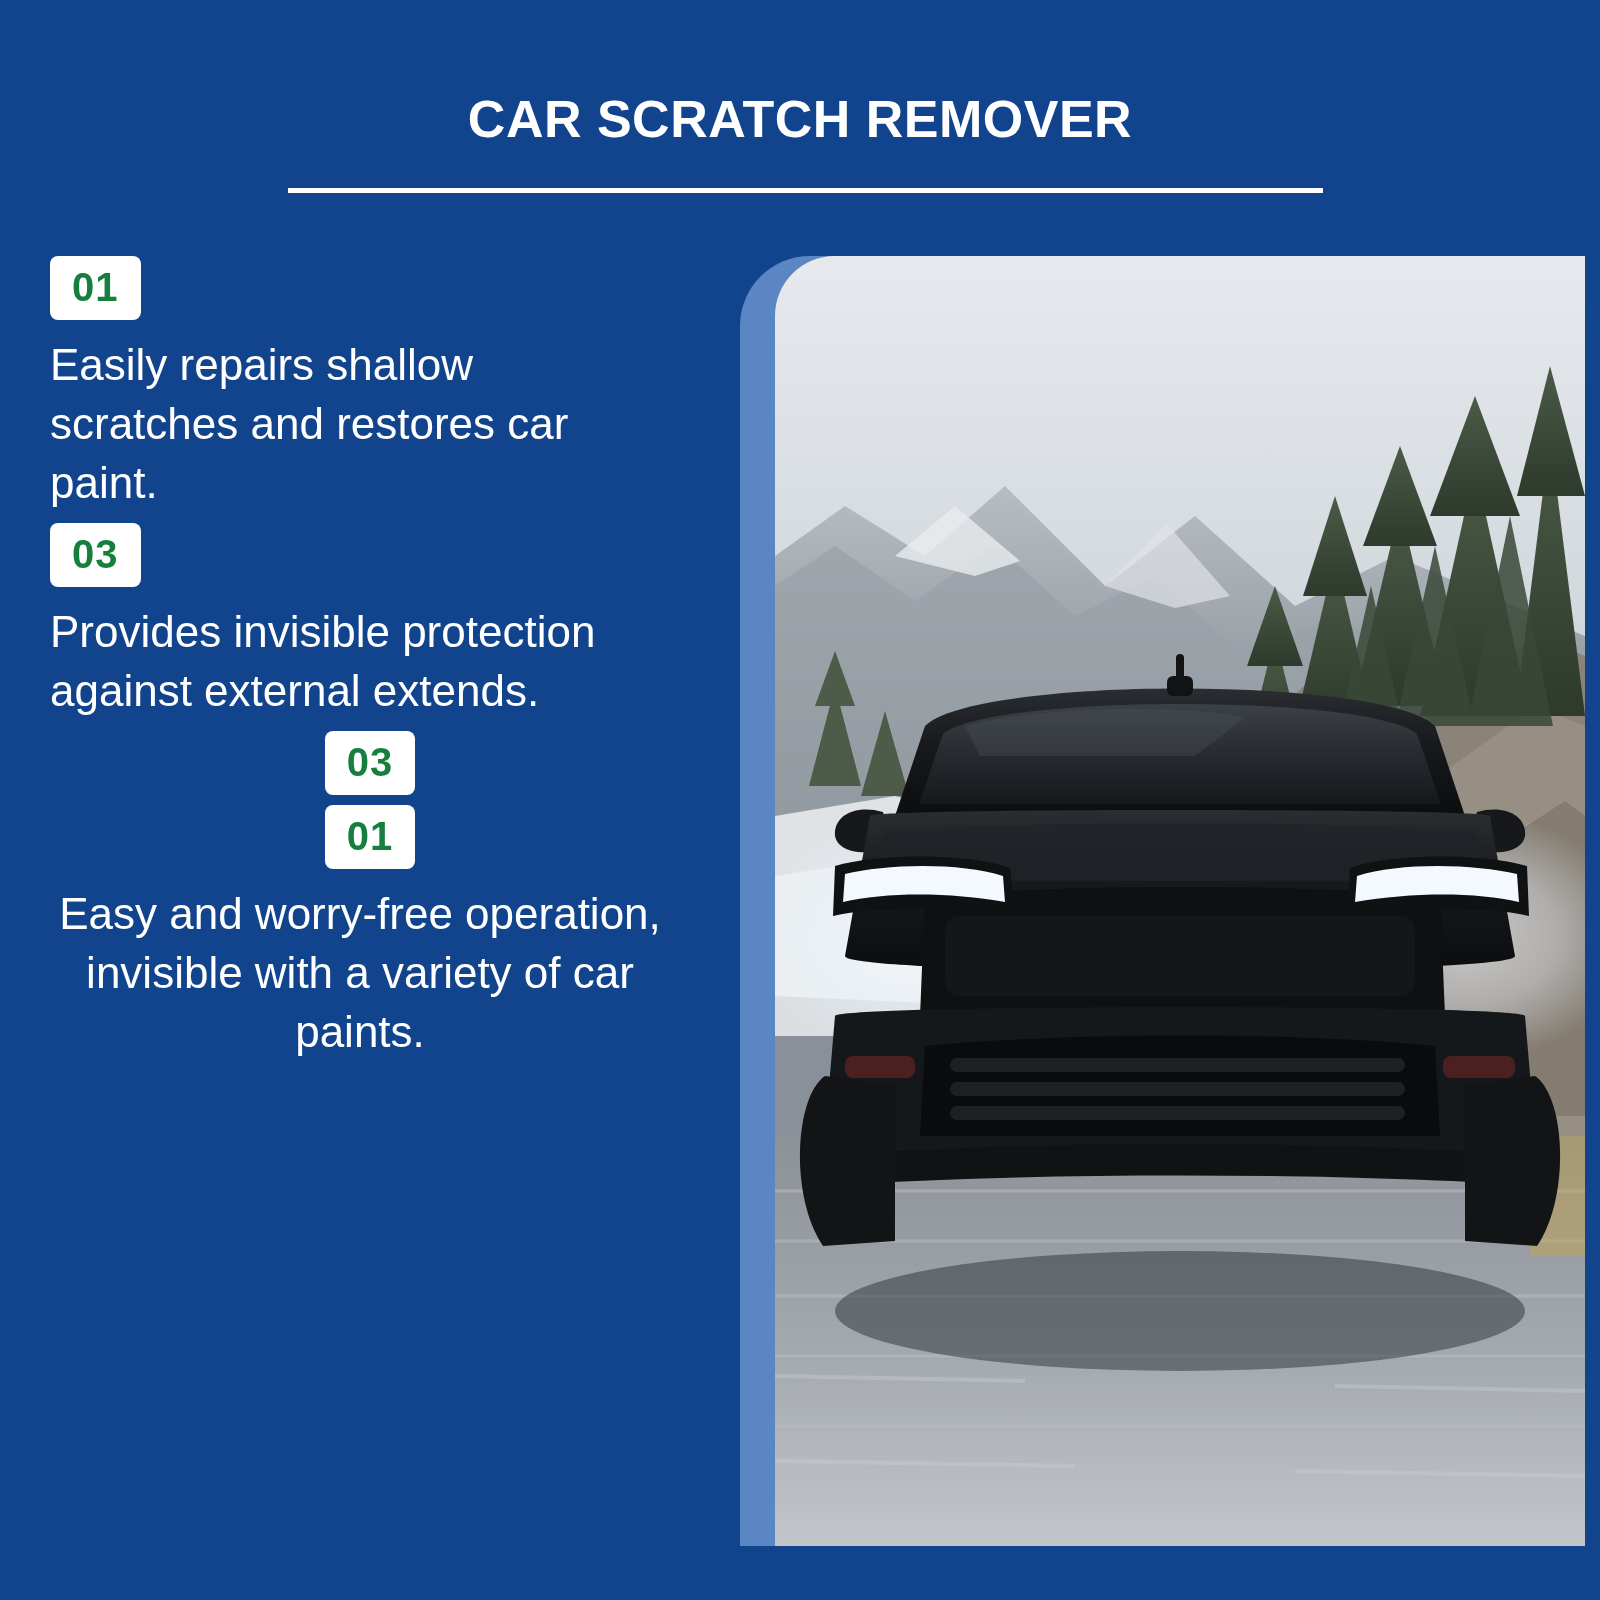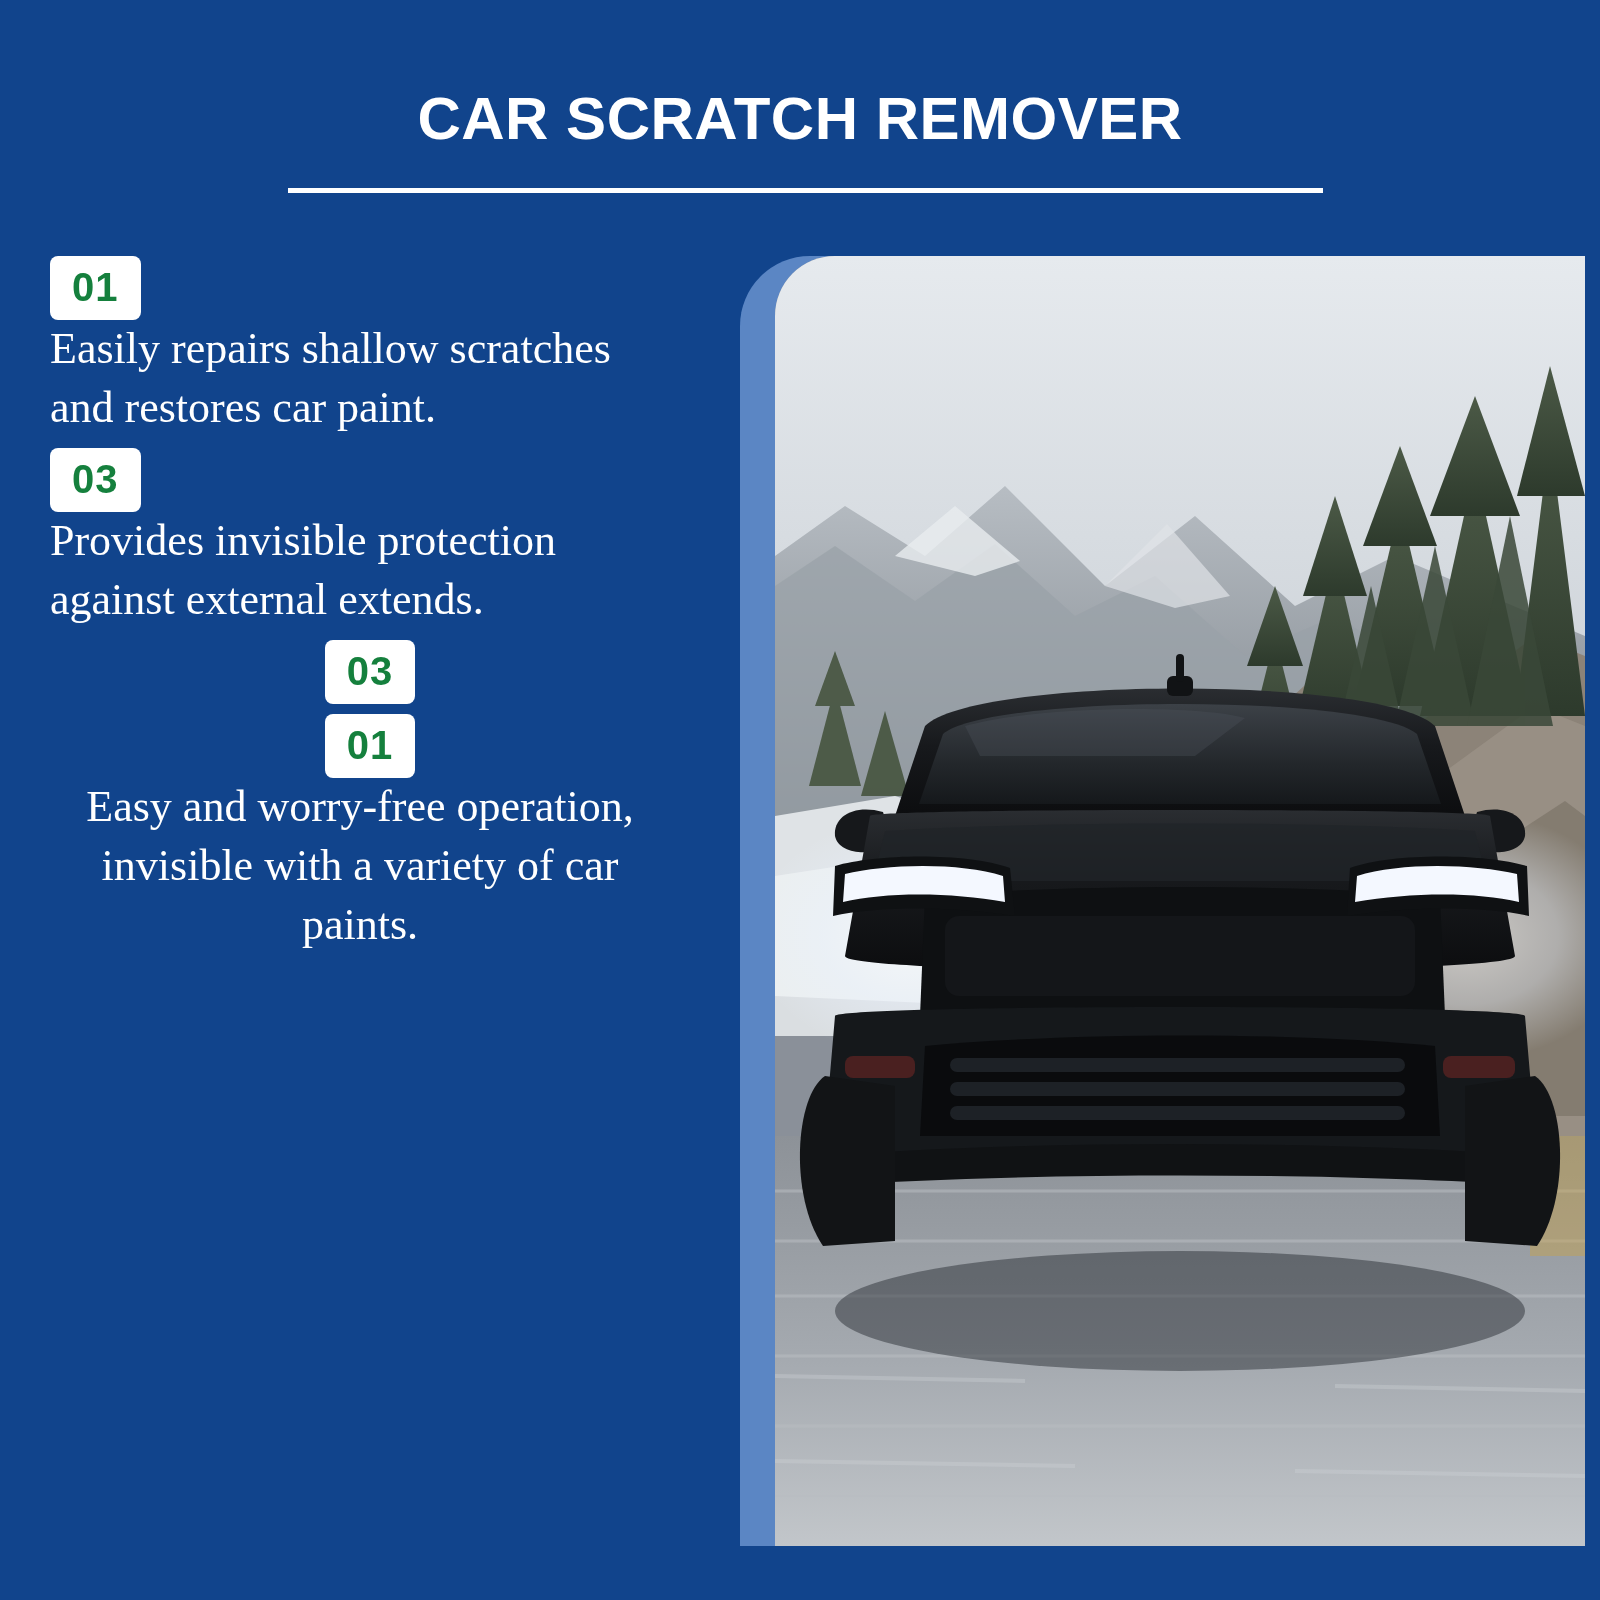--- a/index.html
+++ b/index.html
@@ -28,21 +28,21 @@
     width: 1600px;
     height: 230px;
   }
   .title {
     position: absolute;
     top: 88px;
     left: 0;
     width: 1600px;
     text-align: center;
     color: #ffffff;
-    font-size: 60px;
+    font-size: 52px;
     font-weight: bold;
     letter-spacing: 0.5px;
     line-height: 62px;
   }
   .title-rule {
     position: absolute;
     top: 188px;
     left: 288px;
     width: 1035px;
     height: 5px;
@@ -69,24 +69,23 @@
     font-weight: bold;
     line-height: 1;
     padding: 11px 22px 13px 22px;
     border-radius: 8px;
     letter-spacing: 1px;
   }
   .feature-text {
     color: #ffffff;
     font-size: 44px;
     line-height: 1.34;
-    margin-top: 0;
+    margin-top: 16px;
     font-weight: 400;
     max-width: 620px;
-    font-family: Liberation Serif, serif;
   }
   .gap-lg { margin-top: 52px; text-align: center; }
 
   
   .photo-shadow {
     position: absolute;
     left: 740px;
     top: 256px;
     width: 845px;
     height: 1290px;

